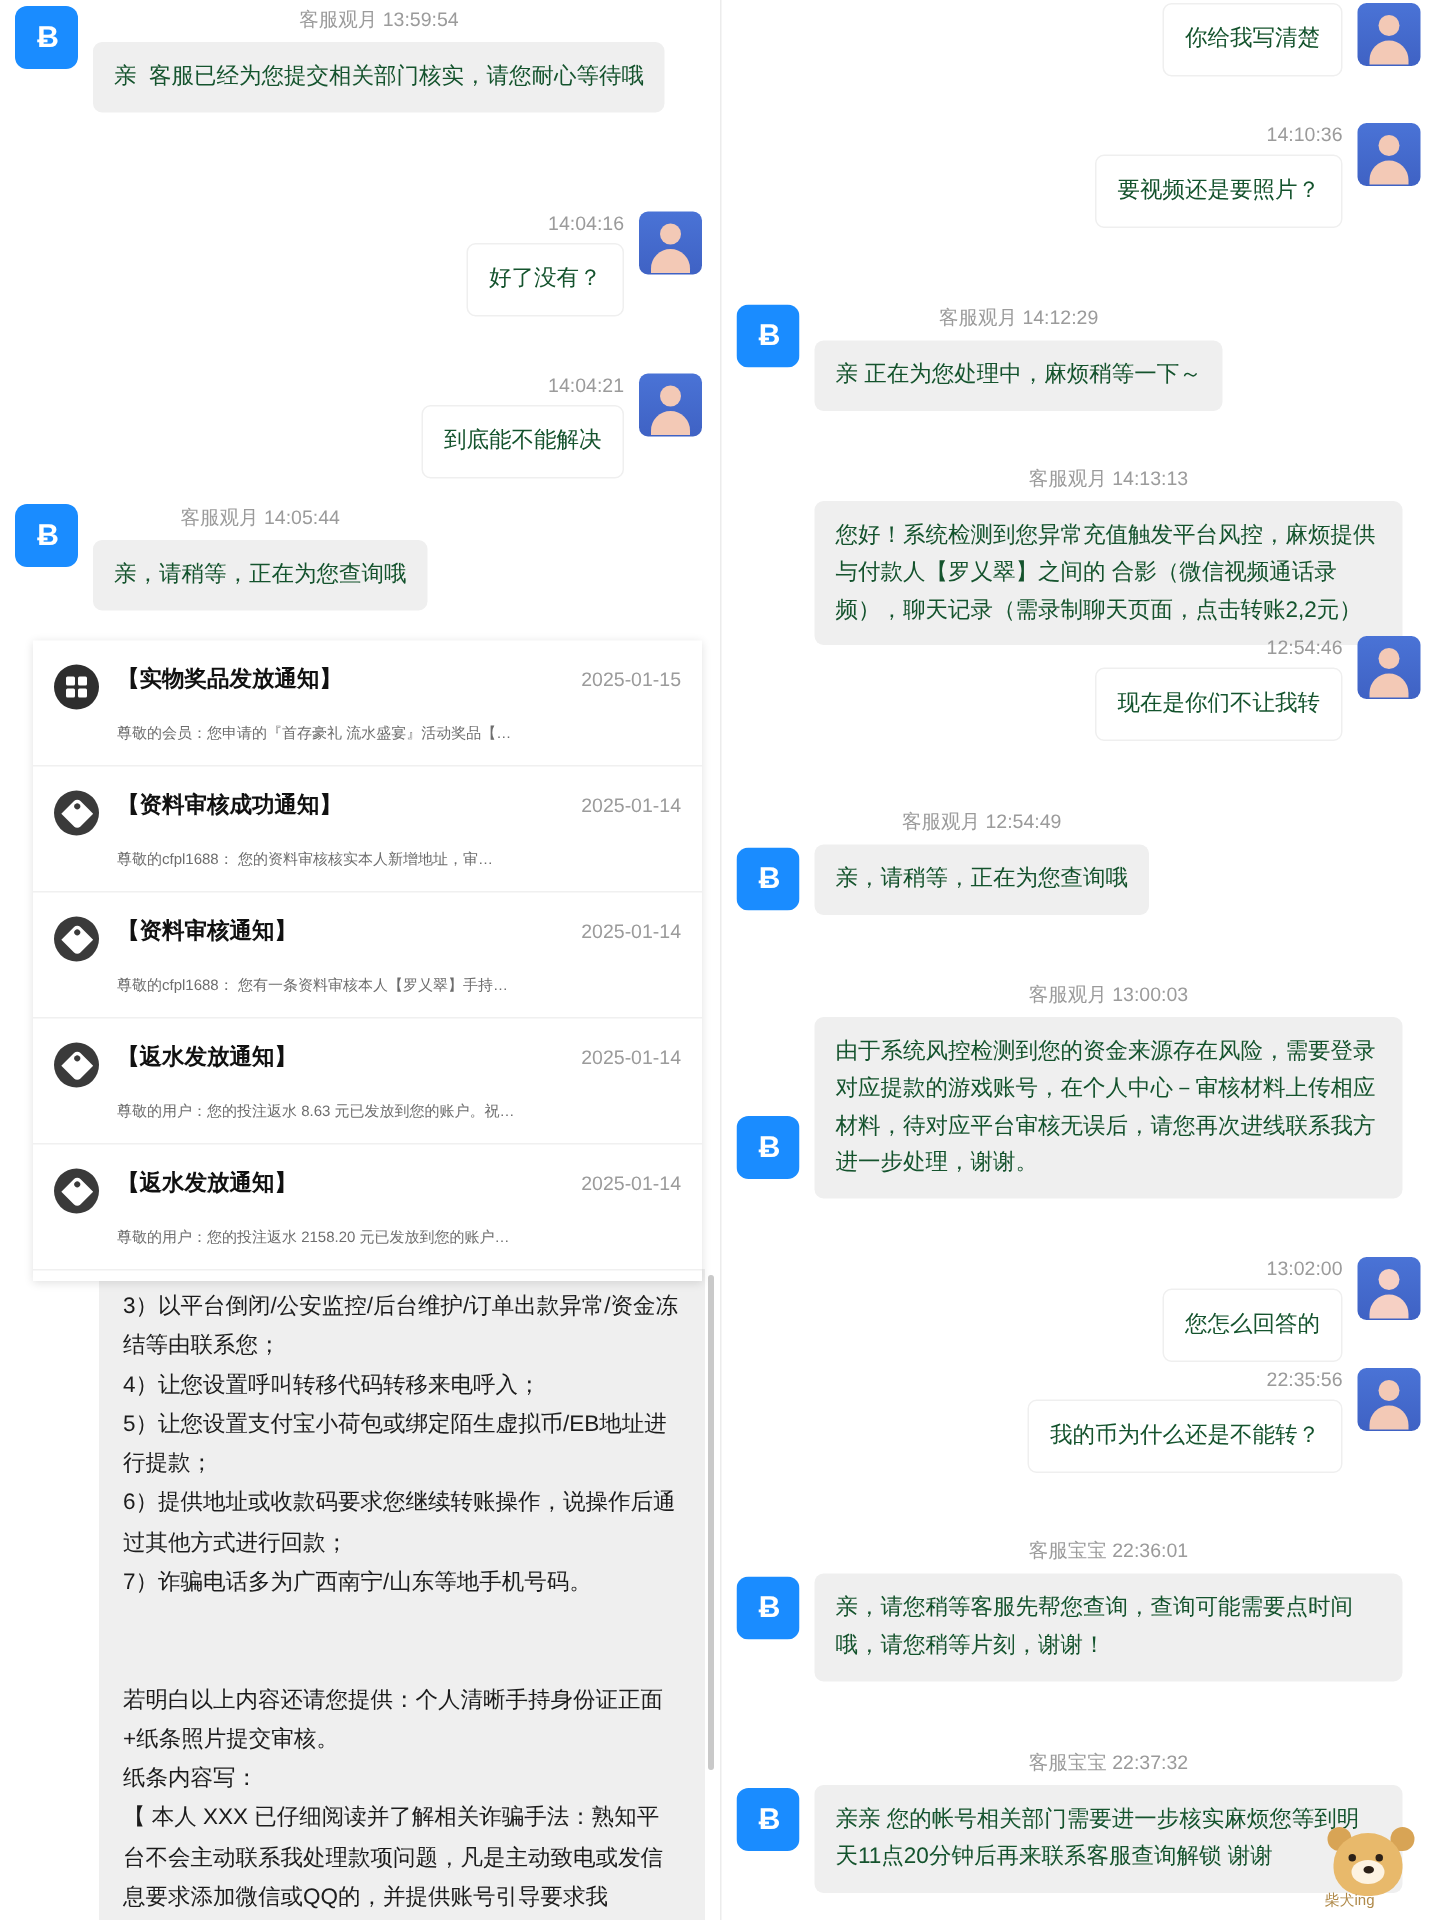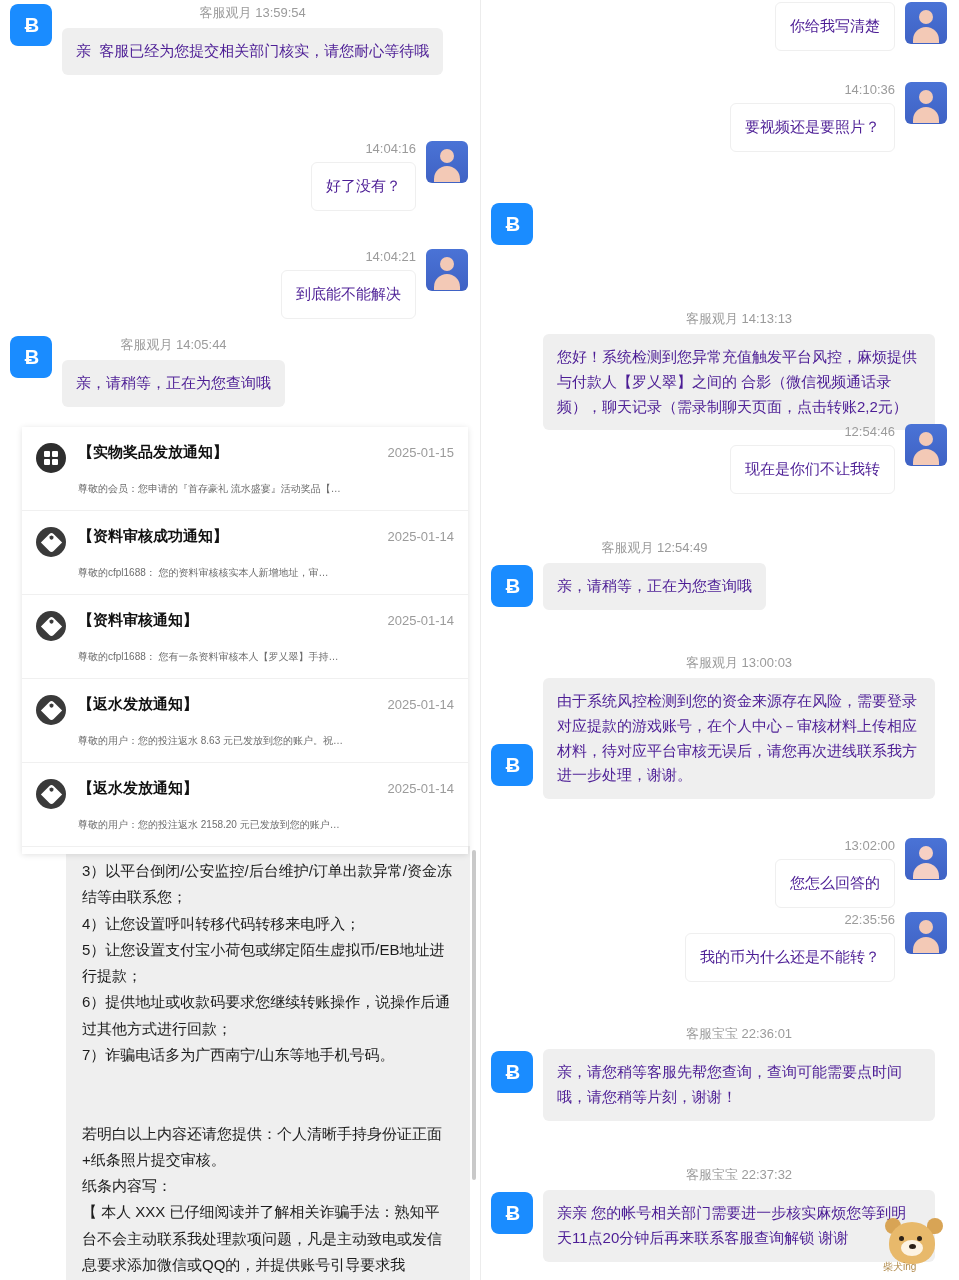--- a/index.html
+++ b/index.html
@@ -83,21 +83,21 @@
     color: #9b9b9b;
     margin-bottom: 6px;
     white-space: nowrap;
   }
   .bubble {
     background: #efefef;
     border-radius: 6px;
     padding: 11px 14px;
     font-size: 15px;
     line-height: 1.65;
-    color: #4c1d95;
+    color: #14532d;
     max-width: 360px;
     word-wrap: break-word;
     white-space: pre-wrap;
   }
   .msg-row.right .bubble { background: #ffffff; border: 1px solid #efefef; }
   .bubble.wide { max-width: 392px; }
 
   
   #notif-panel {
     position: absolute;
@@ -341,20 +341,27 @@
       <div class="bubble-wrap">
         <div class="meta">14:10:36</div>
         <div class="bubble">要视频还是要照片？</div>
       </div>
     </div>
 
     <div class="msg-row left" style="left:10px; top:203px;">
       <div class="avatar cs">
         <div class="logo">Ƀ</div>
       </div>
+      <div class="bubble-wrap">
+        <div class="meta">
+          <span>客服观月</span>
+          <span>14:12:29</span>
+        </div>
+        <div class="bubble wide">亲 正在为您处理中，麻烦稍等一下～</div>
+      </div>
     </div>
 
     <div class="msg-row left" style="left:10px; top:310px;">
       <div class="avatar cs" style="visibility:hidden">
         <div class="logo">Ƀ</div>
       </div>
       <div class="bubble-wrap">
         <div class="meta">
           <span>客服观月</span>
           <span>14:13:13</span>

